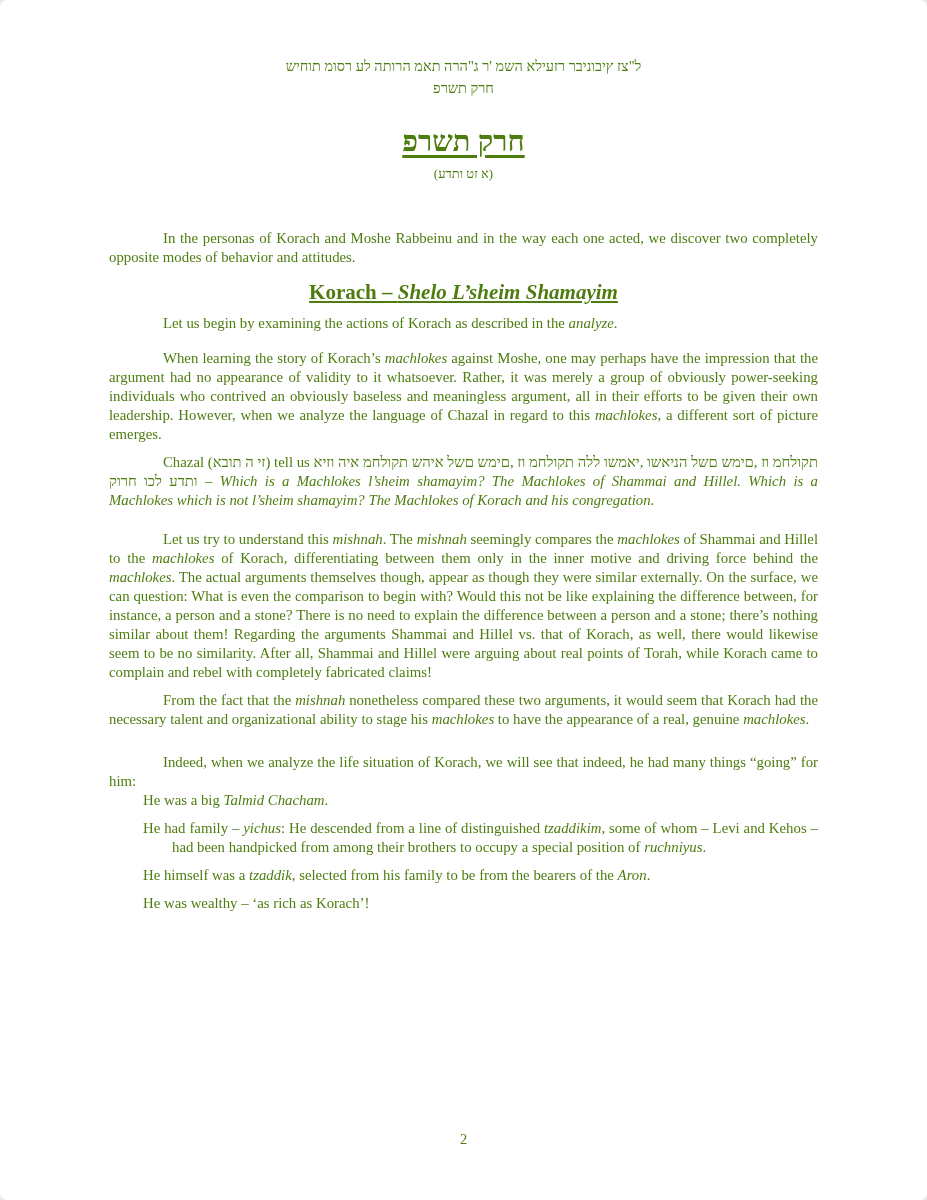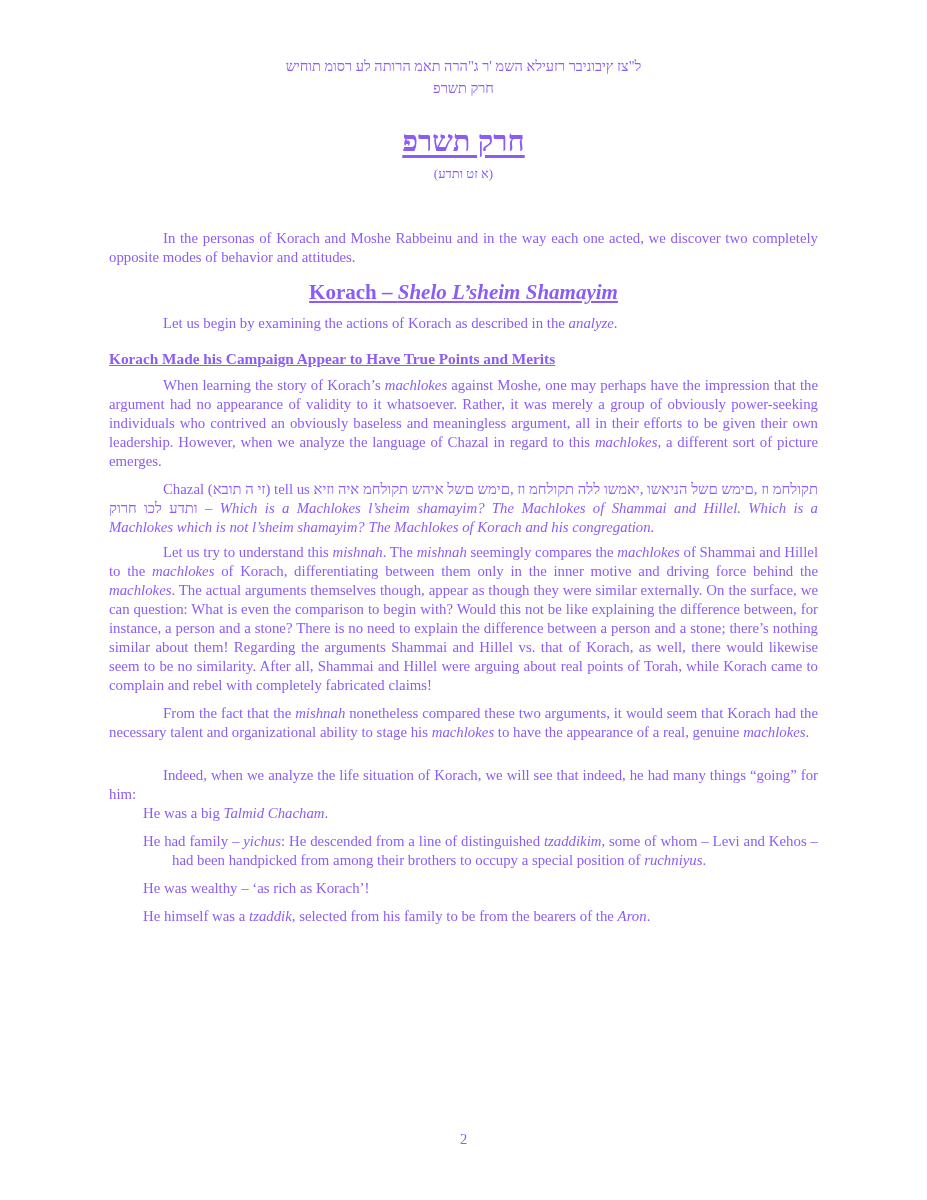--- a/index.html
+++ b/index.html
@@ -1,26 +1,27 @@
 <!DOCTYPE html>
 <html lang="en"><head>
 <meta charset="utf-8">
 <style>
   html, body { margin: 0; padding: 0; background: #e8e8e8; }
   .page {
     width: 927px; height: 1200px;
     margin: 0 auto;
     background: #ffffff;
-    color: #8b5cf6;
+    color: #4d7c0f;
     font-family: "Liberation Serif", serif;
     font-size: 14.8px;
     position: relative;
     box-sizing: border-box;
     padding: 55px 109px 0 109px;
     overflow: hidden;
+    border-radius: 7px;
   }
   
   .heb-flat, .seg-h { unicode-bidi: bidi-override; direction: ltr; }
 
   .hdr { text-align: center; font-size: 14.5px; line-height: 22px; }
   .doc-title {
     margin: 26px 0 0 0;
     text-align: center;
     font-size: 29px;
     font-weight: bold;
@@ -38,21 +39,21 @@
   .cite { margin-top: 8px; text-align: center; font-size: 13px; }
 
   .para {
     text-align: justify;
     line-height: 19px;
     margin: 0 0 9px 0;
     text-indent: 54px;
   }
   .para-intro { margin-top: 47px; margin-bottom: 12px; }
   .para-lead { margin-bottom: 16px; }
-  .para-chazal { margin-bottom: 6px; }
+  .para-chazal { margin-bottom: 20px; }
   .para-fromfact { margin-bottom: 24px; }
   .para-indeed { margin-bottom: 0; }
 
   .center-head {
     text-align: center;
     font-size: 21px;
     font-weight: bold;
     text-decoration: underline;
     margin: 14px 0 10px 0;
     line-height: 23px;
@@ -100,35 +101,34 @@
   <h1 class="doc-title heb-flat">פרשת קרח</h1>
 
   <div class="cite heb-flat">(עדתו טז א)</div>
 
   <p class="para para-intro"><span class="seg-n">In the personas of Korach and Moshe Rabbeinu and in the way each one acted, we discover two completely opposite modes of behavior and attitudes.</span></p>
 
   <h2 class="center-head"><span class="seg-n">Korach – </span><span class="seg-i">Shelo L’sheim Shamayim</span></h2>
 
   <p class="para para-lead"><span class="seg-n">Let us begin by examining the actions of Korach as described in the </span><span class="seg-i">analyze</span><span class="seg-n">.</span></p>
 
-  <h3 class="sec-head">Korach Made his Campaign Appear to Have True Points and Merits</h3>
 
   <p class="para"><span class="seg-n">When learning the story of Korach’s </span><span class="seg-i">machlokes</span><span class="seg-n"> against Moshe, one may perhaps have the impression that the argument had no appearance of validity to it whatsoever. Rather, it was merely a group of obviously power-seeking individuals who contrived an obviously baseless and meaningless argument, all in their efforts to be given their own leadership. However, when we analyze the language of Chazal in regard to this </span><span class="seg-i">machlokes</span><span class="seg-n">, a different sort of picture emerges.</span></p>
 
   <p class="para para-chazal"><span class="seg-n">Chazal </span><span class="seg-h">(אבות ה יז)</span><span class="seg-n"> tell us </span><span class="seg-h">איזו היא מחלוקת שהיא לשם שמים, זו מחלוקת הלל ושמאי, ושאינה לשם שמים, זו מחלוקת קורח וכל עדתו</span><span class="seg-n"> – </span><span class="seg-i">Which is a Machlokes l’sheim shamayim? The Machlokes of Shammai and Hillel. Which is a Machlokes which is not l’sheim shamayim? The Machlokes of Korach and his congregation.</span></p>
 
   <p class="para"><span class="seg-n">Let us try to understand this </span><span class="seg-i">mishnah</span><span class="seg-n">. The </span><span class="seg-i">mishnah</span><span class="seg-n"> seemingly compares the </span><span class="seg-i">machlokes</span><span class="seg-n"> of Shammai and Hillel to the </span><span class="seg-i">machlokes</span><span class="seg-n"> of Korach, differentiating between them only in the inner motive and driving force behind the </span><span class="seg-i">machlokes</span><span class="seg-n">. The actual arguments themselves though, appear as though they were similar externally. On the surface, we can question: What is even the comparison to begin with? Would this not be like explaining the difference between, for instance, a person and a stone? There is no need to explain the difference between a person and a stone; there’s nothing similar about them! Regarding the arguments Shammai and Hillel vs. that of Korach, as well, there would likewise seem to be no similarity. After all, Shammai and Hillel were arguing about real points of Torah, while Korach came to complain and rebel with completely fabricated claims!</span></p>
 
   <p class="para para-fromfact"><span class="seg-n">From the fact that the </span><span class="seg-i">mishnah</span><span class="seg-n"> nonetheless compared these two arguments, it would seem that Korach had the necessary talent and organizational ability to stage his </span><span class="seg-i">machlokes</span><span class="seg-n"> to have the appearance of a real, genuine </span><span class="seg-i">machlokes</span><span class="seg-n">.</span></p>
 
 
   <p class="para para-indeed"><span class="seg-n">Indeed, when we analyze the life situation of Korach, we will see that indeed, he had many things “going” for him:</span></p>
 
   <div class="adv-list">
     <p class="list-item"><span class="seg-n">He was a big </span><span class="seg-i">Talmid Chacham</span><span class="seg-n">.</span></p>
     <p class="list-item"><span class="seg-n">He had family – </span><span class="seg-i">yichus</span><span class="seg-n">: He descended from a line of distinguished </span><span class="seg-i">tzaddikim</span><span class="seg-n">, some of whom – Levi and Kehos –had been handpicked from among their brothers to occupy a special position of </span><span class="seg-i">ruchniyus</span><span class="seg-n">.</span></p>
+    <p class="list-item"><span class="seg-n">He himself was a </span><span class="seg-i">tzaddik</span><span class="seg-n">, selected from his family to be from the bearers of the </span><span class="seg-i">Aron</span><span class="seg-n">.</span></p>
     <p class="list-item"><span class="seg-n">He was wealthy – ‘as rich as Korach’!</span></p>
-    <p class="list-item"><span class="seg-n">He himself was a </span><span class="seg-i">tzaddik</span><span class="seg-n">, selected from his family to be from the bearers of the </span><span class="seg-i">Aron</span><span class="seg-n">.</span></p>
   </div>
 
   <div class="page-number">2</div>
 
 </div>
 
 </body></html>

